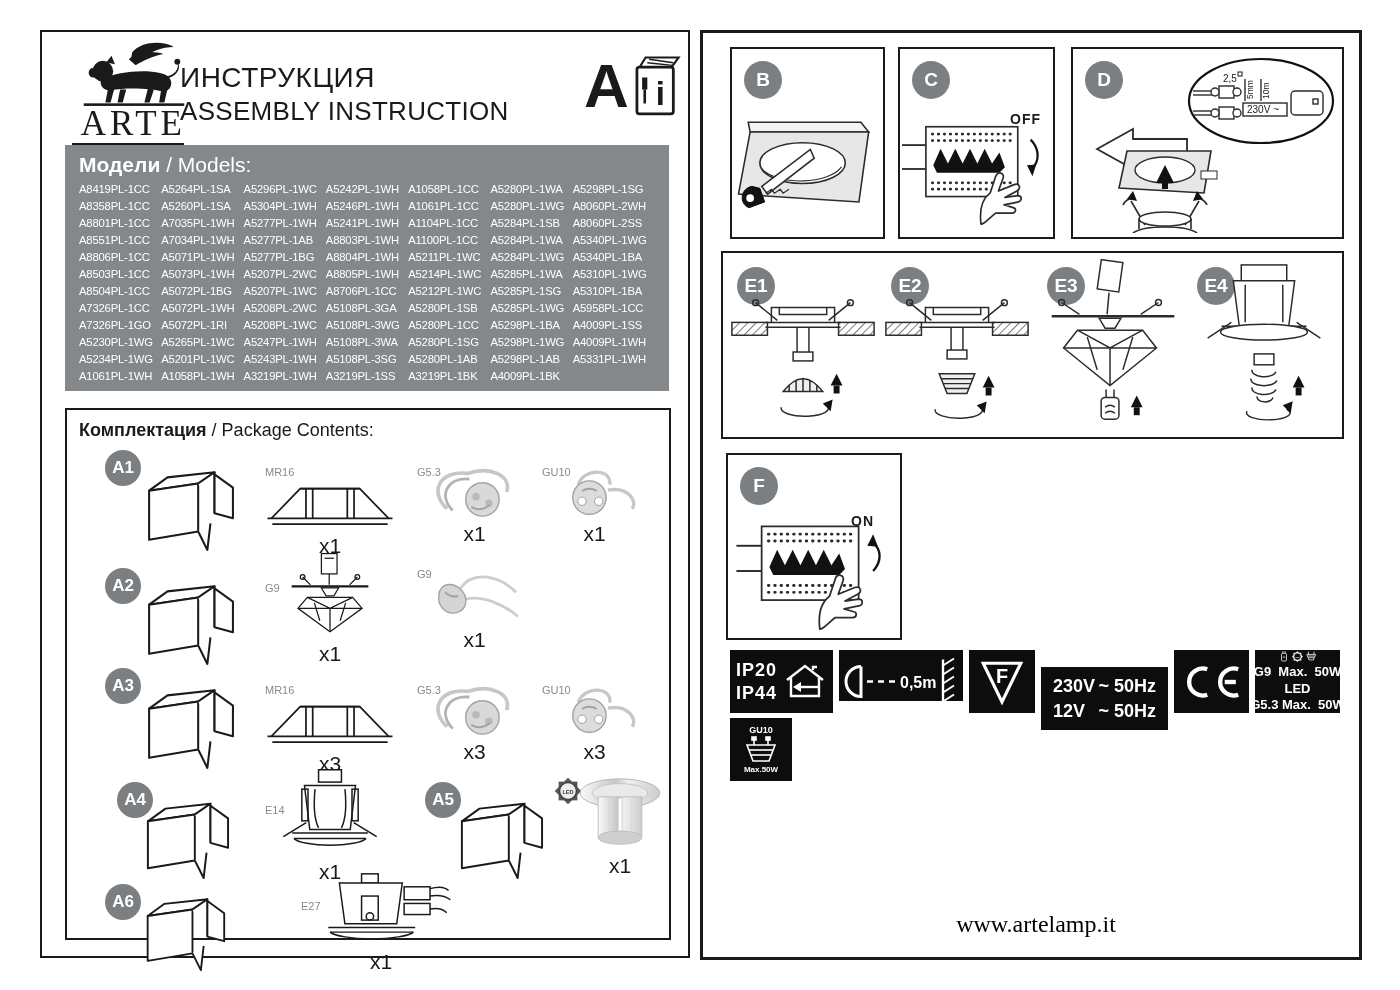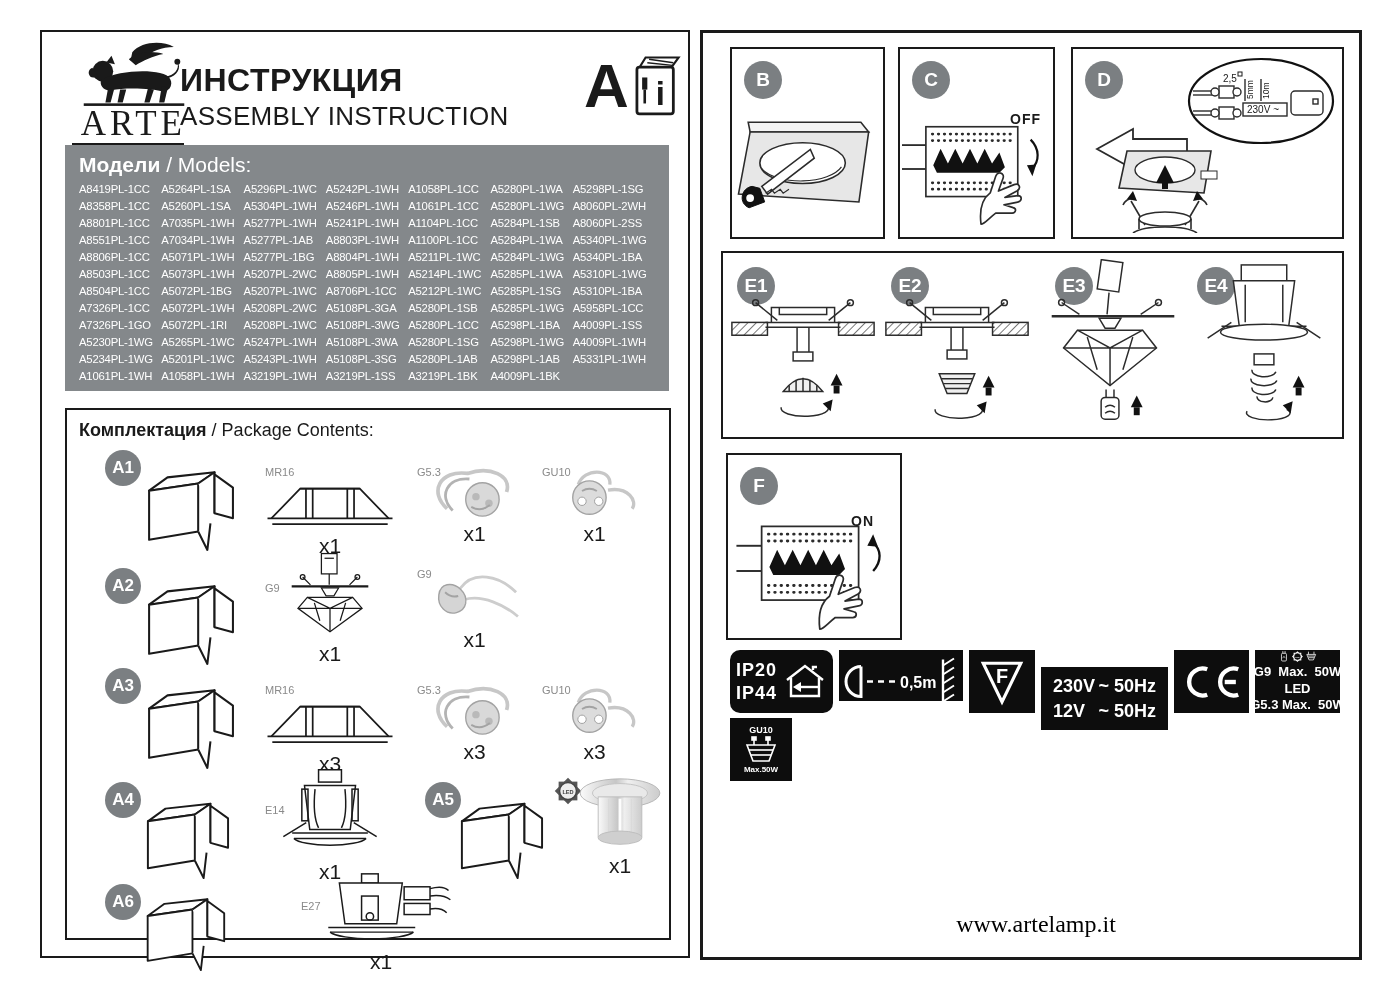--- a/index.html
+++ b/index.html
@@ -6,21 +6,21 @@
   .page{position:relative;width:1400px;height:990px;background:#fff;
         font-family:"Liberation Sans",sans-serif;color:#1a1a1a;overflow:hidden;}
   .box{position:absolute;background:#fff;border:2px solid #1a1a1a;}
   
   .left-box{left:40px;top:30px;width:646px;height:924px;}
   .logo-block{position:absolute;left:28px;top:8px;width:116px;text-align:right;}
   .logo-word{font-family:"Liberation Serif",serif;font-size:35px;letter-spacing:4px;margin-top:-4px;line-height:1;}
   .logo-rule{height:3px;background:#1a1a1a;margin:2px 2px 3px 2px;}
   .logo-sub{font-family:"Liberation Serif",serif;font-size:10px;letter-spacing:10px;padding-left:8px;}
   .title-block{position:absolute;left:138px;top:30px;}
-  .title-ru{font-size:32px;font-weight:bold;letter-spacing:.5px;}
+  .title-ru{font-size:28px;font-weight:normal;letter-spacing:.5px;}
   .title-en{font-size:26px;margin-top:2px;letter-spacing:.3px;}
   .doc-letter{position:absolute;left:542px;top:18px;font-size:62px;font-weight:600;}
   .booklet{position:absolute;left:588px;top:22px;}
   
   .models{position:absolute;left:23px;top:113px;width:604px;height:246px;background:#84888b;
           padding:8px 14px;box-sizing:border-box;}
   .models-heading{color:#fff;font-size:21px;margin-bottom:4px;}
   .models-heading b{font-weight:bold;}
   .models-grid{display:flex;}
   .mcol{flex:1;}
@@ -364,21 +364,21 @@
             <circle cx="42" cy="34" r="18" fill="#dcdcdc" stroke="#a3a3a3" stroke-width="1.5"></circle>
             <circle cx="34" cy="38" r="4.5" fill="#fff" stroke="#9a9a9a"></circle>
               <circle cx="52" cy="38" r="4.5" fill="#fff" stroke="#9a9a9a"></circle>
             <path d="M34,27 q8,-5 16,0" stroke="#a3a3a3" fill="none" stroke-width="2"></path>
           </svg>
           <div class="qty">x3</div>
         </div>
       </div>
 
       <div class="pkg-row" style="top:364px;width:560px;height:112px;">
-        <div class="badge badge-a" style="left:2px;top:8px;">A4</div>
+        <div class="badge badge-a" style="left:14px;top:8px;">A4</div>
         <svg style="position:absolute;left:48px;top:18px;" width="104" height="88" viewBox="0 0 100 90">
           <g fill="#fff" stroke="#1a1a1a" stroke-width="2" stroke-linejoin="round">
             <path d="M10,30 L28,17 L74,12 L58,23 Z"></path>
               <path d="M10,30 L58,23 L58,70 L10,78 Z"></path>
             <path d="M58,23 L74,12 L74,52"></path>
               <path d="M74,14 L92,27 L92,57 L74,52 Z"></path>
               <path d="M58,70 L67,88 L70,62"></path>
           </g>
         </svg>
         <div class="part" style="left:178px;top:-6px;width:130px;">
@@ -588,21 +588,21 @@
             <path d="M60,105 L92,105 M62,110 L90,110 M64,115 L88,115"></path>
             <path d="M54,136 a24,8 0 1 0 46,-2"></path>
           </g>
           <polygon points="96,132 104,140 106,128" fill="#111"></polygon>
           <polygon points="102,114 108,102 114,114" fill="#111"></polygon>
             <rect x="105" y="114" width="6" height="8" fill="#111"></rect>
         </svg>
       </div>
 
       <div class="esub" style="left:314px;width:152px;">
-        <div class="badge badge-s" style="left:10px;top:14px;margin-left:8px;">E3</div>
+        <div class="badge badge-s" style="left:10px;top:14px;">E3</div>
         <svg style="position:absolute;left:0;top:6px;" width="152" height="174" viewBox="0 0 152 176">
           <g stroke="#2b2b2b" stroke-width="1.5" fill="none">
             <rect x="62" y="2" width="22" height="30" fill="#fff" transform="rotate(8 73 17)"></rect>
             <line x1="72" y1="34" x2="70" y2="56"></line>
             <line x1="14" y1="58" x2="138" y2="58" stroke-width="2.5"></line>
             <line x1="42" y1="56" x2="24" y2="44"></line>
               <circle cx="24" cy="44" r="3"></circle>
             <line x1="104" y1="56" x2="122" y2="44"></line>
               <circle cx="122" cy="44" r="3"></circle>
             <path d="M62,60 L84,60 L78,70 L68,70 Z"></path>
@@ -650,21 +650,21 @@
         <line x1="33" y1="35" x2="120" y2="35" stroke="#2b2b2b" stroke-width="3" stroke-dasharray="0.5 6" stroke-linecap="round"></line>
         <line x1="33" y1="81" x2="120" y2="81" stroke="#2b2b2b" stroke-width="3" stroke-dasharray="0.5 6" stroke-linecap="round"></line>
         <line x1="33" y1="88" x2="120" y2="88" stroke="#2b2b2b" stroke-width="3" stroke-dasharray="0.5 6" stroke-linecap="round"></line>
         <polygon points="34,62 42,44 50,60 58,44 66,60 74,44 82,60 90,44 98,60 106,48 112,64 106,70 38,70" fill="#111"></polygon>
         <path d="M86,126 C84,110 88,98 96,92 L102,74 C104,68 112,70 110,76 L105,90 L122,83 C128,81 130,87 125,90 L112,97 L126,95 C131,95 131,101 126,102 L111,105 L121,108 C125,109 124,114 120,114 L102,114 C94,120 90,126 86,126 Z" fill="#fff" stroke="#2b2b2b" stroke-width="1.8" stroke-linejoin="round"></path>
         <path d="M141,66 C150,56 150,44 140,36" fill="none" stroke="#111" stroke-width="2.4"></path>
         <polygon points="135,40 141,28 146,41" fill="#111"></polygon>
       </svg>
     </div>
 
-    <div class="spec ip-spec" style="left:27px;top:617px;width:103px;height:63px;border-radius:10px;">
+    <div class="spec ip-spec" style="left:27px;top:617px;width:103px;height:63px;">
       <div class="ip-lines">
         <div>IP20</div>
         <div>IP44</div>
       </div>
       <svg width="46" height="46" viewBox="0 0 44 44">
         <g stroke="#fff" stroke-width="2.4" fill="none">
           <path d="M4,20 L22,6 L40,20"></path>
             <path d="M30,10 L30,7 L34,7"></path>
           <path d="M8,18 L8,36 L36,36 L36,18"></path>
           <path d="M36,27 L18,27"></path>

